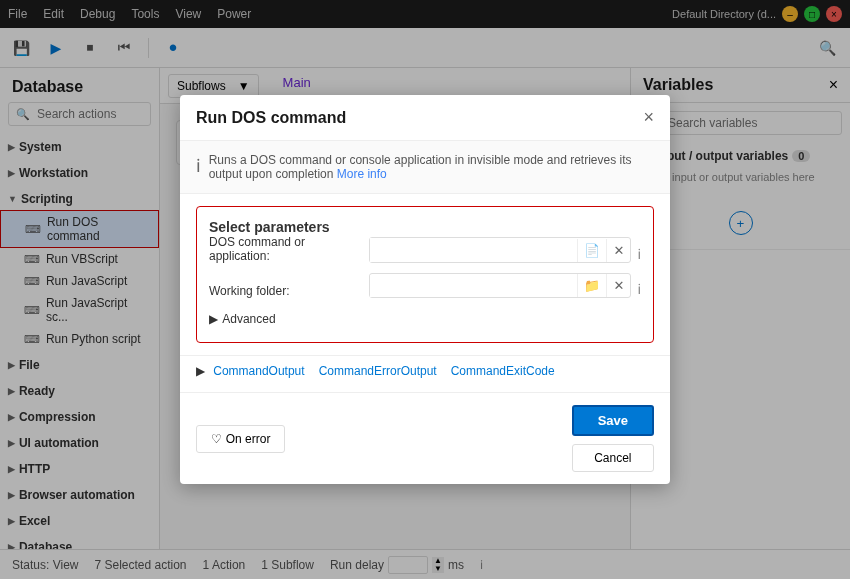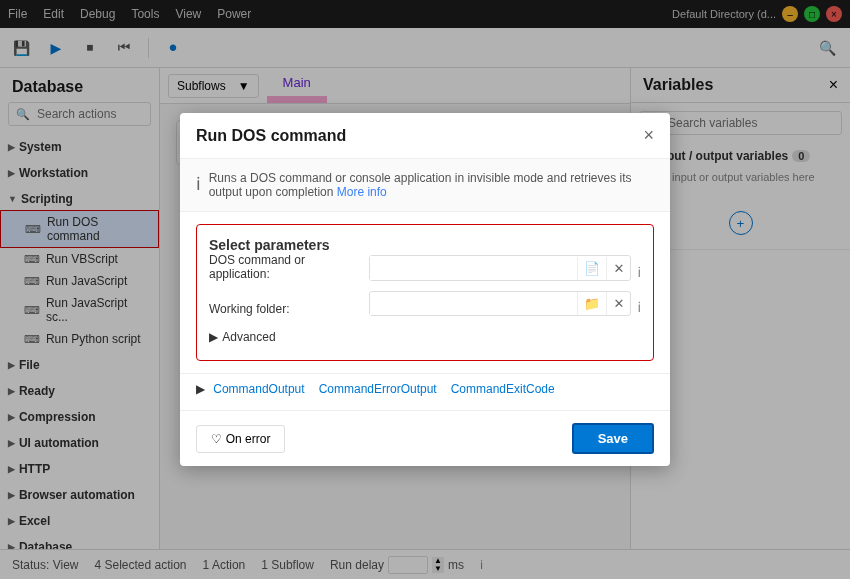--- a/index.html
+++ b/index.html
@@ -276,21 +276,21 @@
       </div>
       <div class="var-empty">No input or output variables here yet</div>
       <button class="add-var-btn">+</button>
     </div>
   </div>
 
 </div>
 
 <div class="status-bar">
   <span>Status: View</span>
-  <span>4 Selected action</span>
+  <span>7 Selected action</span>
   <span>1 Action</span>
   <span>1 Subflow</span>
   <div class="run-delay">
     <span>Run delay</span>
     <input class="delay-input" type="text" style="">
     <div class="delay-spinner">
       <button class="spin-btn">▲</button>
       <button class="spin-btn">▼</button>
     </div>
     <span>ms</span>
@@ -350,16 +350,17 @@
       </div>
     </div>
 
     <div class="modal-footer">
       <button class="btn-on-error">
         <span>♡</span>
         <span>On error</span>
       </button>
       <div style="display:flex;gap:8px;flex-direction:column;">
         <button class="btn-save">Save</button>
+        <button class="btn-cancel">Cancel</button>
       </div>
     </div>
   </div>
 </div>
 
 </body></html>

